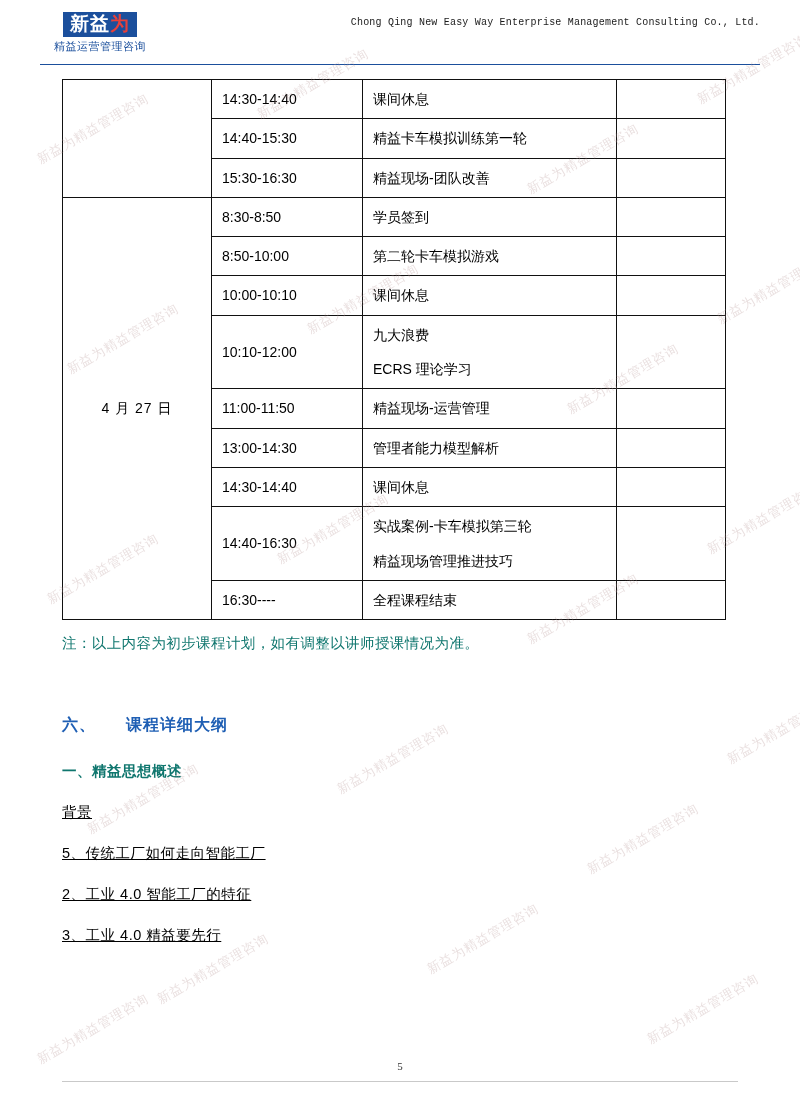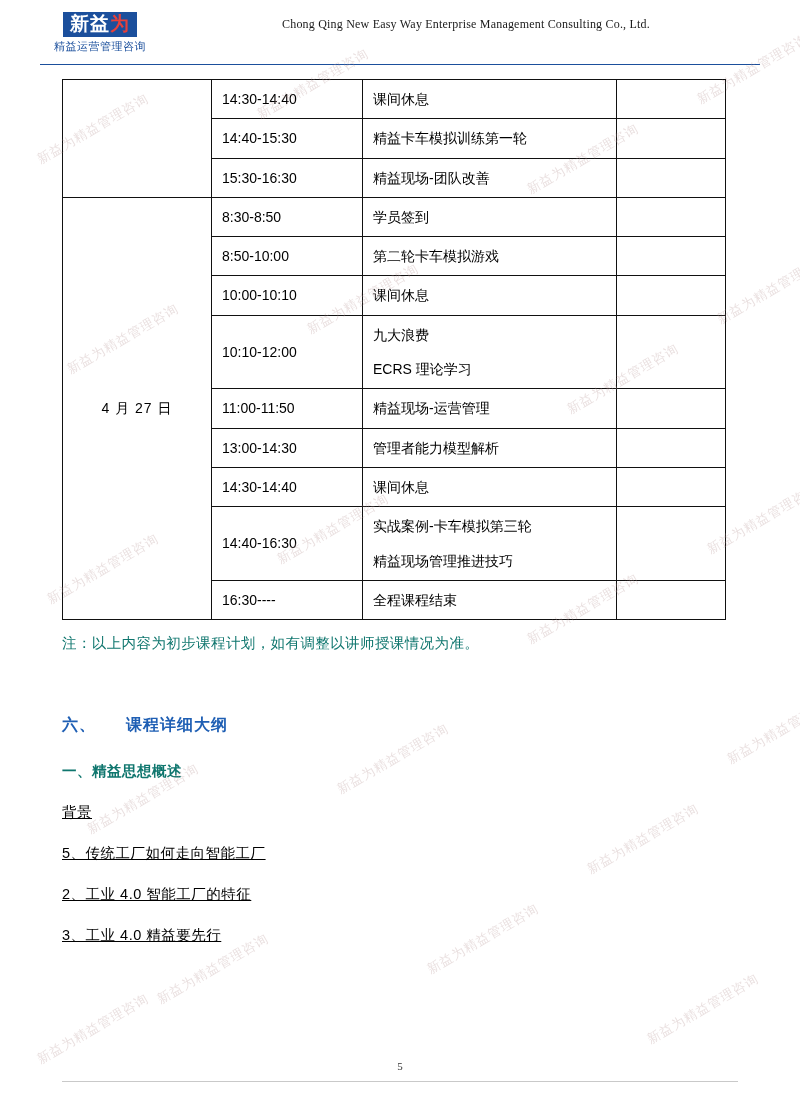--- a/index.html
+++ b/index.html
@@ -66,24 +66,24 @@
   }
   .company-cn {
     font-family: "Liberation Sans", sans-serif;
     font-weight: bold;
     font-size: 16.5px;
     color: #000000;
     text-align: center;
     letter-spacing: 0.5px;
   }
   .company-en {
-    font-family: Liberation Serif, serif;
-    font-size: 12px;
+    font-family: Liberation Mono, monospace;
+    font-size: 10px;
     color: #1a1a1a;
-    text-align: center;
+    text-align: right;
     margin-top: 4px;
     letter-spacing: 0.2px;
   }
   .header-rule {
     margin: 6px 40px 0 40px;
     border-bottom: 1.6px solid #1b4f9c;
   }
 
   
   .content {

